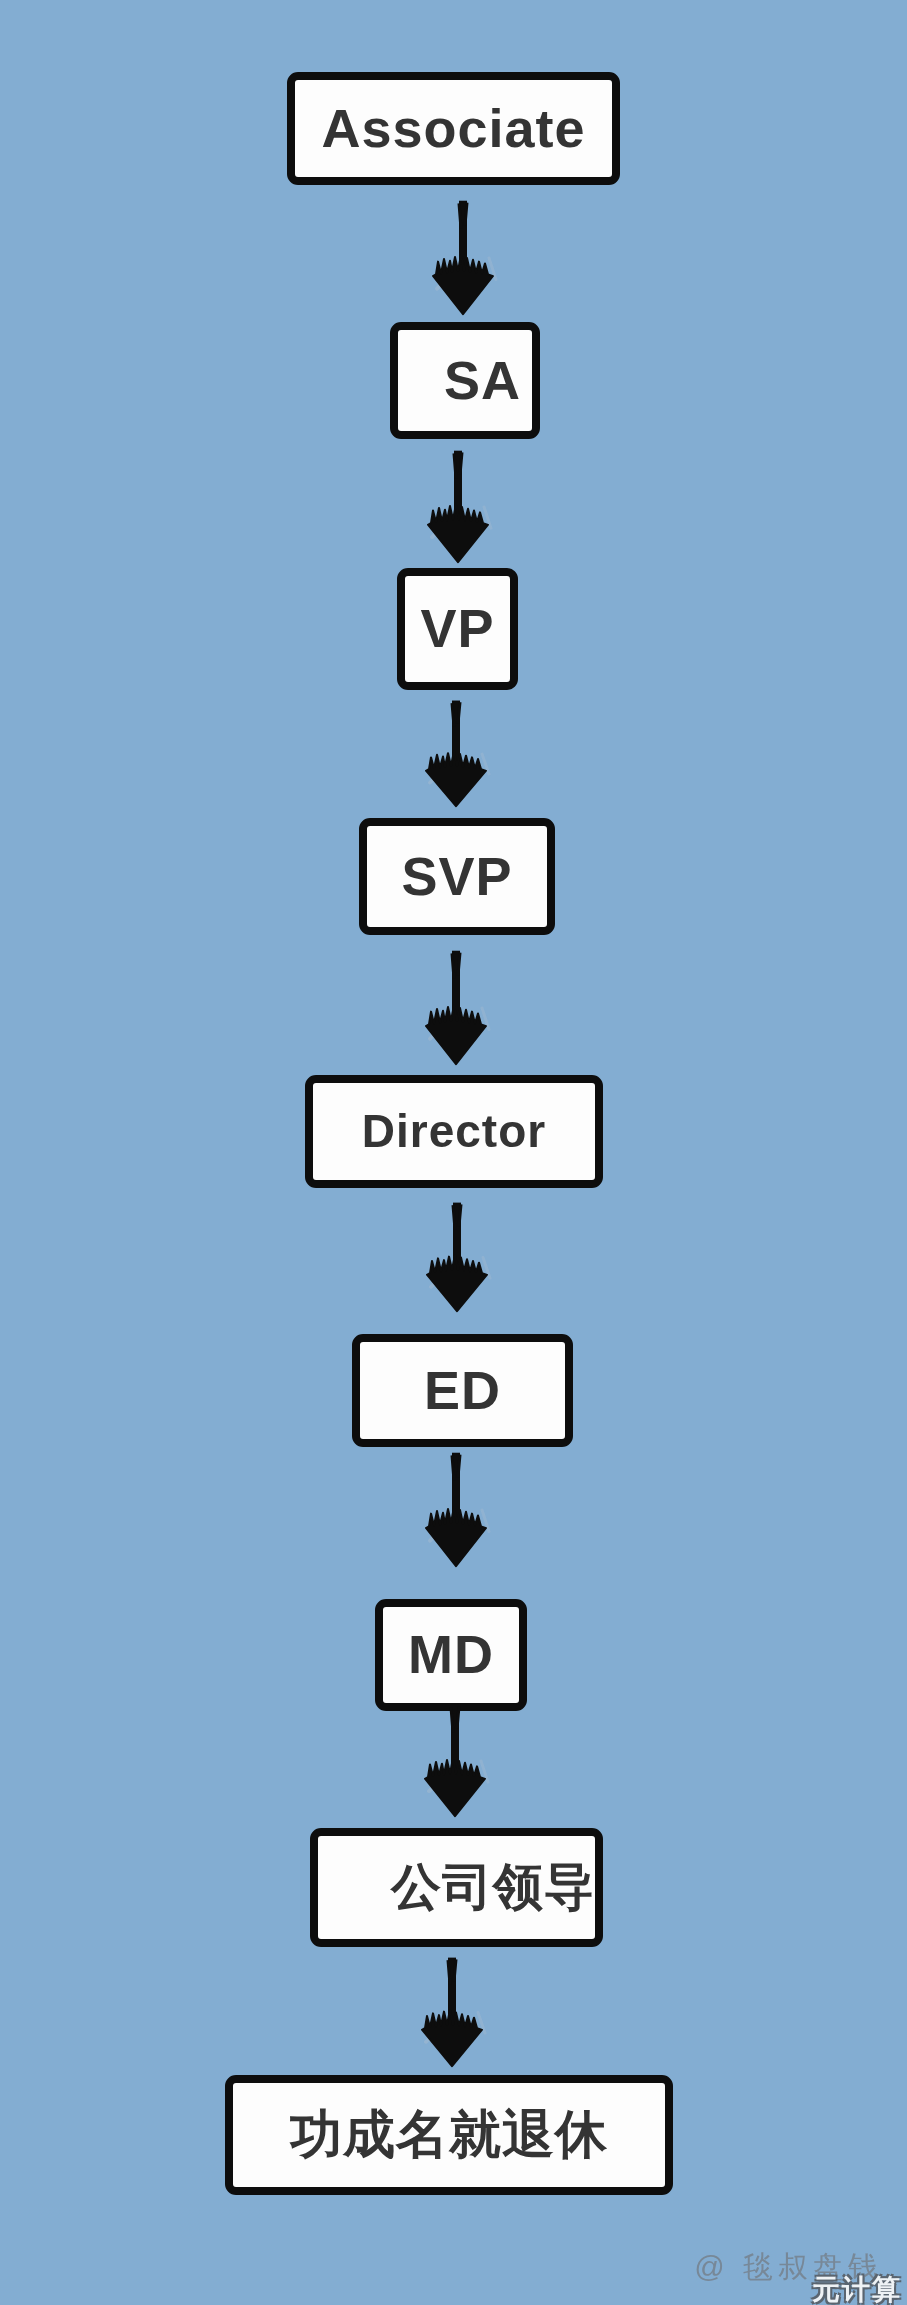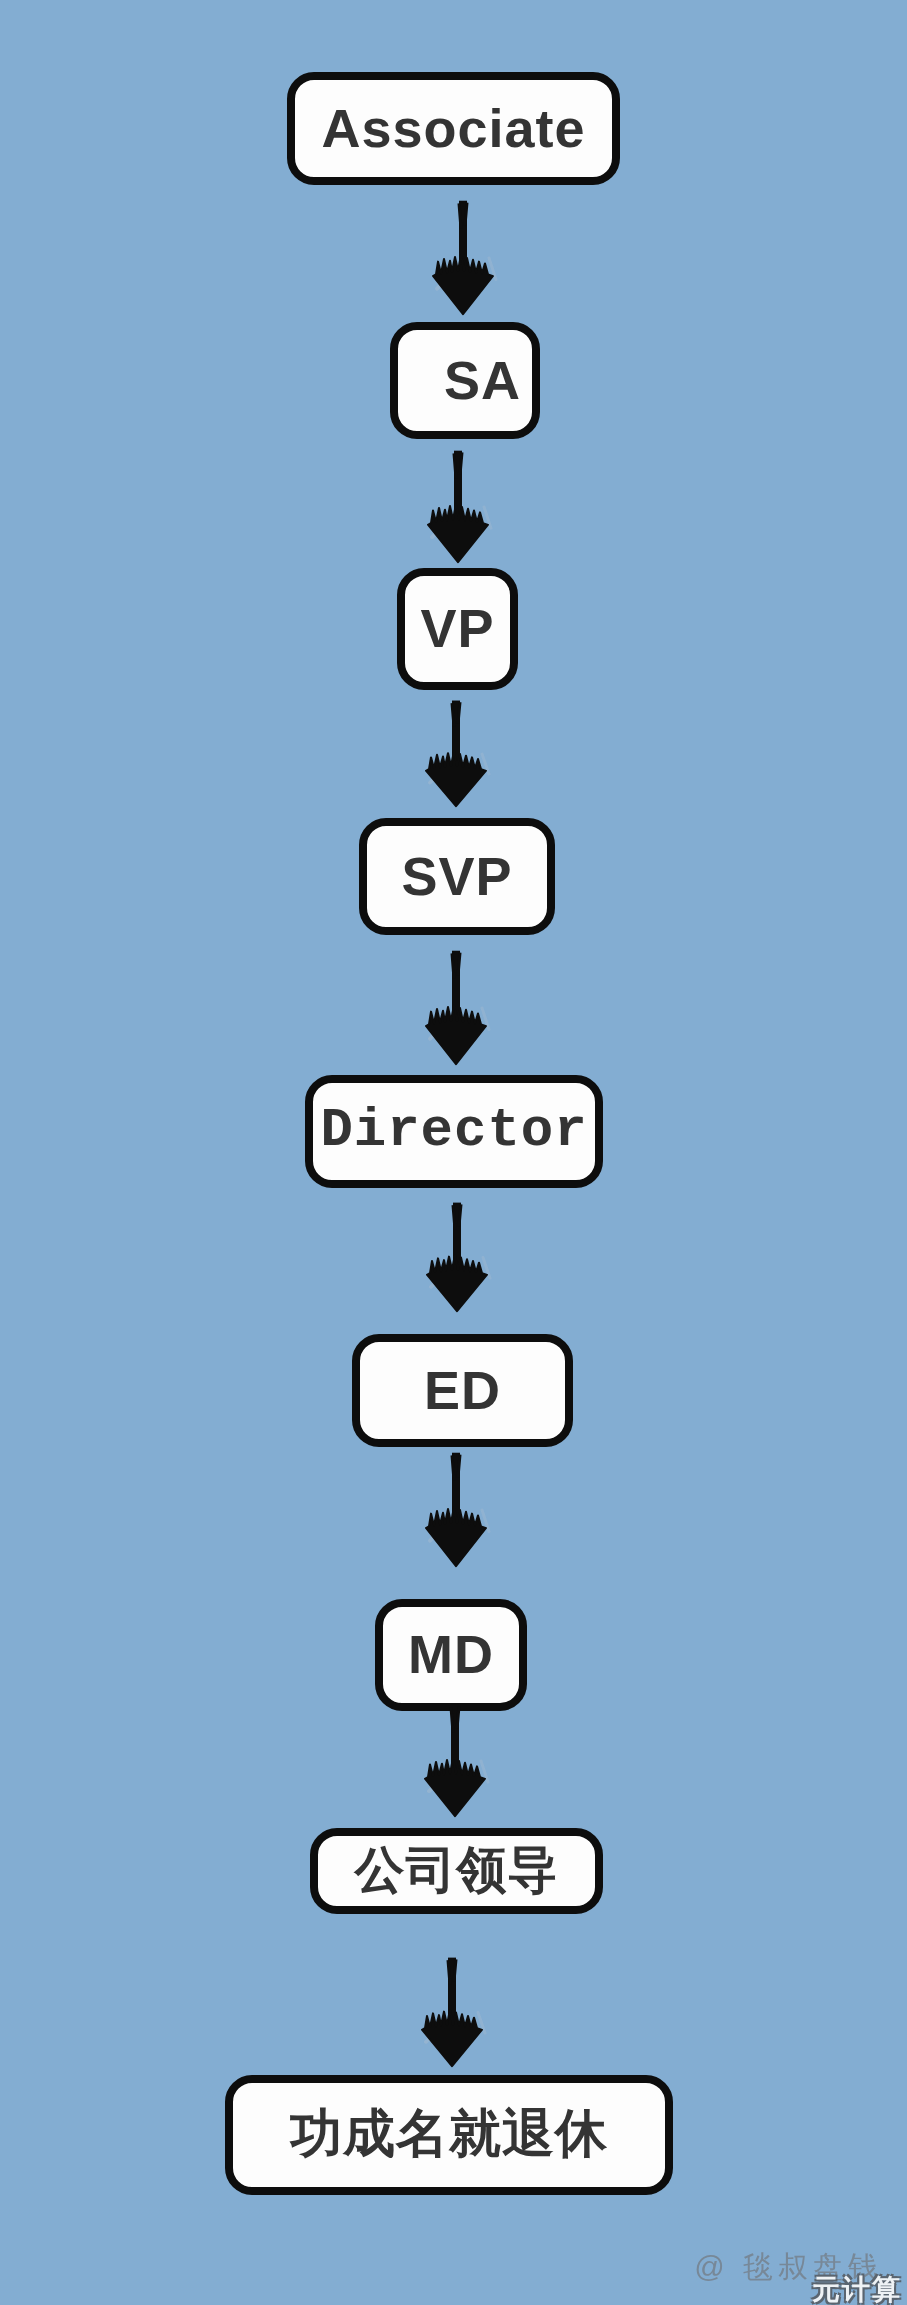--- a/index.html
+++ b/index.html
@@ -12,21 +12,21 @@
     width: 907px;
     height: 2305px;
     background: var(--bg, #83add2);
     overflow: hidden;
   }
   .flow-node {
     position: absolute;
     box-sizing: border-box;
     background: var(--node-fill, #fdfdfd);
     border: 8px solid var(--node-border, #0d0d0d);
-    border-radius: 27px;
+    border-radius: 11px;
     display: flex;
     align-items: center;
     justify-content: center;
   }
   .flow-node .label {
     color: var(--node-text, #343434);
     font-weight: 800;
     letter-spacing: 1px;
     white-space: nowrap;
     line-height: 1;
@@ -113,21 +113,21 @@
       <div class="flow-arrow" style="left: 416px; top: 948px; width: 80px; height: 118px;">
         <svg viewBox="0 0 80 130" preserveAspectRatio="none" xmlns="http://www.w3.org/2000/svg">
           <path d="M14 100 L26 86" stroke="#a8bdd0" stroke-width="4" opacity="0.45" stroke-linecap="round" fill="none"></path>
           <path d="M66 66 L73 90" stroke="#a8bdd0" stroke-width="3" opacity="0.35" stroke-linecap="round" fill="none"></path>
           <path d="M40 3 L40 84" stroke="#0d0d0d" stroke-width="8" fill="none"></path>
           <path d="M36 6 L38 34 M44 5 L42 30" stroke="#0d0d0d" stroke-width="3" fill="none"></path>
           <polygon fill="#0d0d0d" stroke="#0d0d0d" stroke-width="2" stroke-linejoin="round" points="40,128 10,86 13,84 15,70 18,83 21,67 24,82 27,69 29,81 32,65 35,80 38,63 41,80 44,66 47,81 50,68 53,82 56,70 59,83 62,72 65,84 70,86"></polygon>
         </svg>
       </div>
       <div class="flow-node" style="left: 305px; top: 1075px; width: 298px; height: 113px;">
-        <span class="label" style="font-size: 54px; font-family: Liberation Mono, monospace;">Director</span>
+        <span class="label" style="font-size: 46px;">Director</span>
       </div>
       <div class="flow-arrow" style="left: 417px; top: 1200px; width: 80px; height: 113px;">
         <svg viewBox="0 0 80 130" preserveAspectRatio="none" xmlns="http://www.w3.org/2000/svg">
           <path d="M14 100 L26 86" stroke="#a8bdd0" stroke-width="4" opacity="0.45" stroke-linecap="round" fill="none"></path>
           <path d="M66 66 L73 90" stroke="#a8bdd0" stroke-width="3" opacity="0.35" stroke-linecap="round" fill="none"></path>
           <path d="M40 3 L40 84" stroke="#0d0d0d" stroke-width="8" fill="none"></path>
           <path d="M36 6 L38 34 M44 5 L42 30" stroke="#0d0d0d" stroke-width="3" fill="none"></path>
           <polygon fill="#0d0d0d" stroke="#0d0d0d" stroke-width="2" stroke-linejoin="round" points="40,128 10,86 13,84 15,70 18,83 21,67 24,82 27,69 29,81 32,65 35,80 38,63 41,80 44,66 47,81 50,68 53,82 56,70 59,83 62,72 65,84 70,86"></polygon>
         </svg>
       </div>
@@ -148,31 +148,31 @@
       </div>
       <div class="flow-arrow" style="left: 415px; top: 1702px; width: 80px; height: 116px;">
         <svg viewBox="0 0 80 130" preserveAspectRatio="none" xmlns="http://www.w3.org/2000/svg">
           <path d="M14 100 L26 86" stroke="#a8bdd0" stroke-width="4" opacity="0.45" stroke-linecap="round" fill="none"></path>
           <path d="M66 66 L73 90" stroke="#a8bdd0" stroke-width="3" opacity="0.35" stroke-linecap="round" fill="none"></path>
           <path d="M40 3 L40 84" stroke="#0d0d0d" stroke-width="8" fill="none"></path>
           <path d="M36 6 L38 34 M44 5 L42 30" stroke="#0d0d0d" stroke-width="3" fill="none"></path>
           <polygon fill="#0d0d0d" stroke="#0d0d0d" stroke-width="2" stroke-linejoin="round" points="40,128 10,86 13,84 15,70 18,83 21,67 24,82 27,69 29,81 32,65 35,80 38,63 41,80 44,66 47,81 50,68 53,82 56,70 59,83 62,72 65,84 70,86"></polygon>
         </svg>
       </div>
-      <div class="flow-node" style="left: 310px; top: 1828px; width: 293px; height: 86px;">
+      <div class="flow-node" style="left: 310px; top: 1828px; width: 293px; height: 119px; justify-content: flex-end;">
         <span class="label" style="font-size: 50px;">公司领导</span>
       </div>
       <div class="flow-arrow" style="left: 412px; top: 1955px; width: 80px; height: 113px;">
         <svg viewBox="0 0 80 130" preserveAspectRatio="none" xmlns="http://www.w3.org/2000/svg">
           <path d="M14 100 L26 86" stroke="#a8bdd0" stroke-width="4" opacity="0.45" stroke-linecap="round" fill="none"></path>
           <path d="M66 66 L73 90" stroke="#a8bdd0" stroke-width="3" opacity="0.35" stroke-linecap="round" fill="none"></path>
           <path d="M40 3 L40 84" stroke="#0d0d0d" stroke-width="8" fill="none"></path>
           <path d="M36 6 L38 34 M44 5 L42 30" stroke="#0d0d0d" stroke-width="3" fill="none"></path>
           <polygon fill="#0d0d0d" stroke="#0d0d0d" stroke-width="2" stroke-linejoin="round" points="40,128 10,86 13,84 15,70 18,83 21,67 24,82 27,69 29,81 32,65 35,80 38,63 41,80 44,66 47,81 50,68 53,82 56,70 59,83 62,72 65,84 70,86"></polygon>
         </svg>
       </div>
-      <div class="flow-node" style="left: 225px; top: 2075px; width: 448px; height: 120px; font-family: Liberation Serif, serif;">
+      <div class="flow-node" style="left: 225px; top: 2075px; width: 448px; height: 120px;">
         <span class="label" style="font-size: 52px;">功成名就退休</span>
       </div>
     </div>
   <div class="wm-author">@ 毯叔盘钱</div>
   <div class="wm-brand">元计算</div>
 </div>
 
 </body></html>

